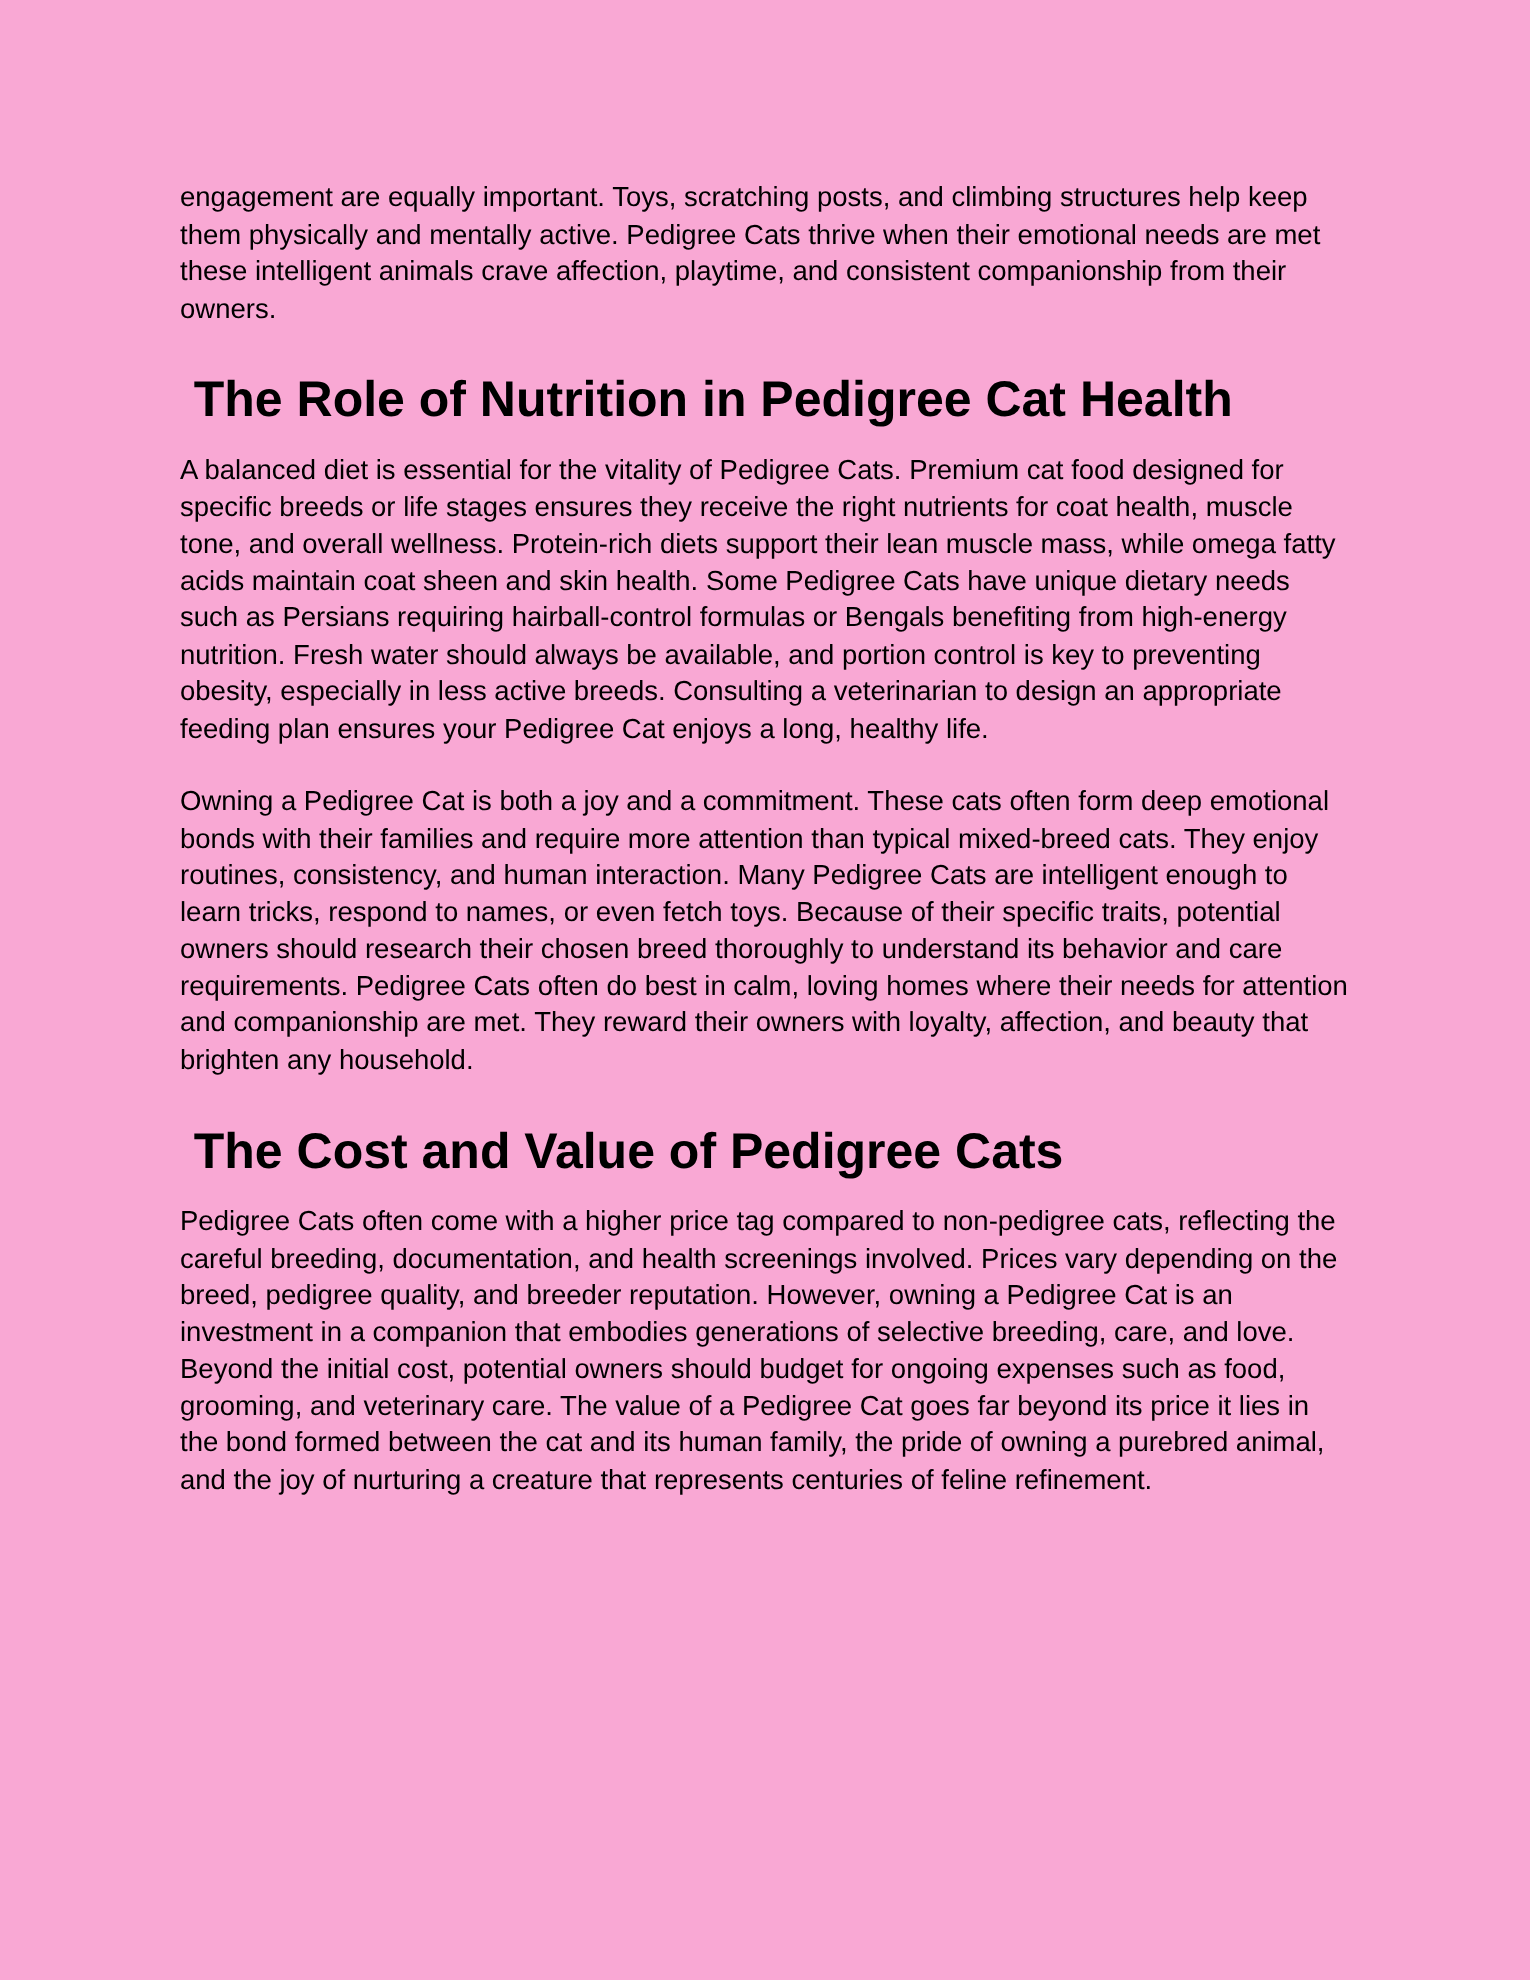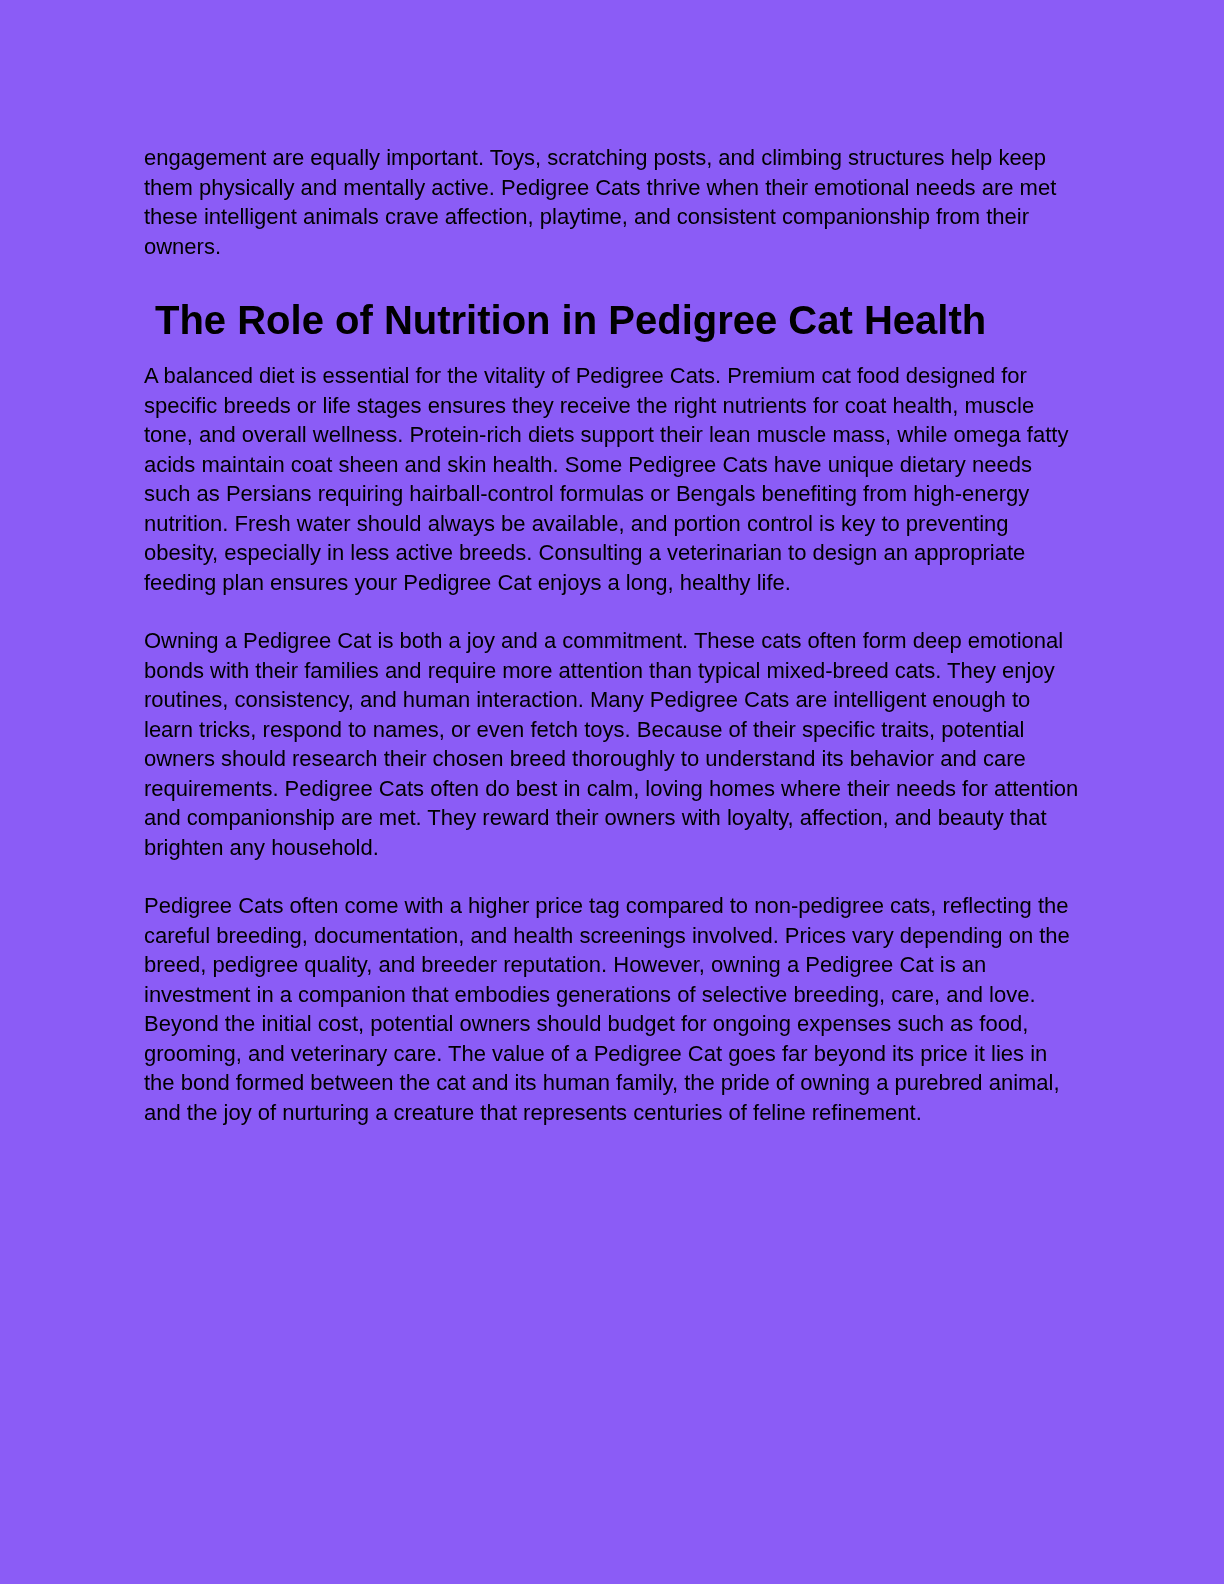--- a/index.html
+++ b/index.html
@@ -9,21 +9,21 @@
   body {
     width: 1224px;
     height: 1584px;
     overflow: hidden;
     font-family: "Liberation Sans", "DejaVu Sans", sans-serif;
     color: #000000;
   }
   .page {
     width: 1224px;
     height: 1584px;
-    background: #8b5cf6;
+    background: #f9a8d4;
     padding: 143px 144px 0 144px;
     overflow: hidden;
   }
   .doc-paragraph {
     font-size: 22px;
     line-height: 29.5px;
     font-weight: 400;
     color: #000000;
     margin: 0 0 29px 0;
     text-align: left;
@@ -48,17 +48,18 @@
   <div class="doc-section">
     <h2 class="doc-heading">The Role of Nutrition in Pedigree Cat Health</h2>
     <p class="doc-paragraph">A balanced diet is essential for the vitality of Pedigree Cats. Premium cat food designed for specific breeds or life stages ensures they receive the right nutrients for coat health, muscle tone, and overall wellness. Protein-rich diets support their lean muscle mass, while omega fatty acids maintain coat sheen and skin health. Some Pedigree Cats have unique dietary needs such as Persians requiring hairball-control formulas or Bengals benefiting from high-energy nutrition. Fresh water should always be available, and portion control is key to preventing obesity, especially in less active breeds. Consulting a veterinarian to design an appropriate feeding plan ensures your Pedigree Cat enjoys a long, healthy life.</p>
   </div>
 
   <div class="doc-section">
     <p class="doc-paragraph">Owning a Pedigree Cat is both a joy and a commitment. These cats often form deep emotional bonds with their families and require more attention than typical mixed-breed cats. They enjoy routines, consistency, and human interaction. Many Pedigree Cats are intelligent enough to learn tricks, respond to names, or even fetch toys. Because of their specific traits, potential owners should research their chosen breed thoroughly to understand its behavior and care requirements. Pedigree Cats often do best in calm, loving homes where their needs for attention and companionship are met. They reward their owners with loyalty, affection, and beauty that brighten any household.</p>
   </div>
 
   <div class="doc-section">
+    <h2 class="doc-heading">The Cost and Value of Pedigree Cats</h2>
     <p class="doc-paragraph">Pedigree Cats often come with a higher price tag compared to non-pedigree cats, reflecting the careful breeding, documentation, and health screenings involved. Prices vary depending on the breed, pedigree quality, and breeder reputation. However, owning a Pedigree Cat is an investment in a companion that embodies generations of selective breeding, care, and love. Beyond the initial cost, potential owners should budget for ongoing expenses such as food, grooming, and veterinary care. The value of a Pedigree Cat goes far beyond its price it lies in the bond formed between the cat and its human family, the pride of owning a purebred animal, and the joy of nurturing a creature that represents centuries of feline refinement.</p>
   </div>
 
 
 </div>
 
 </body></html>

